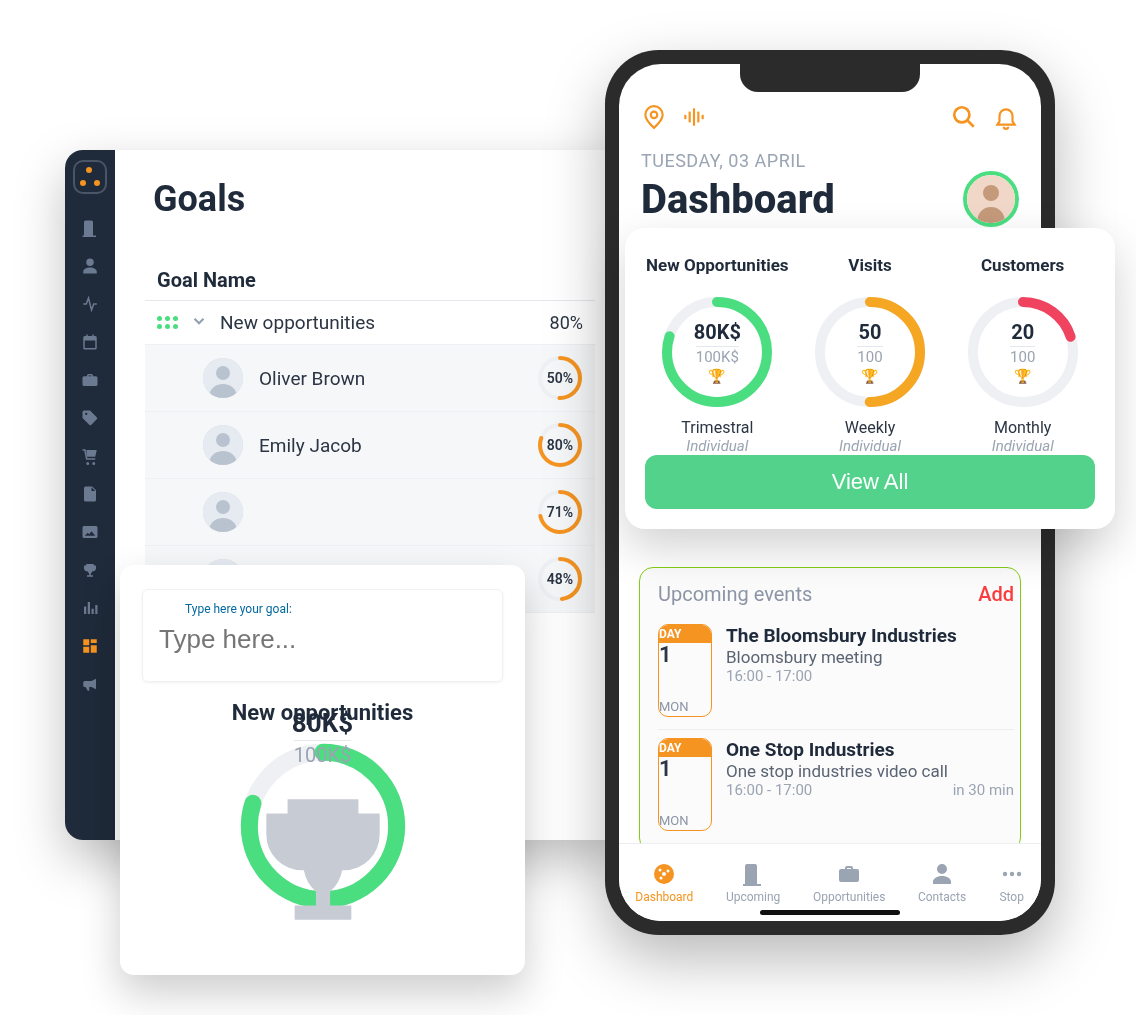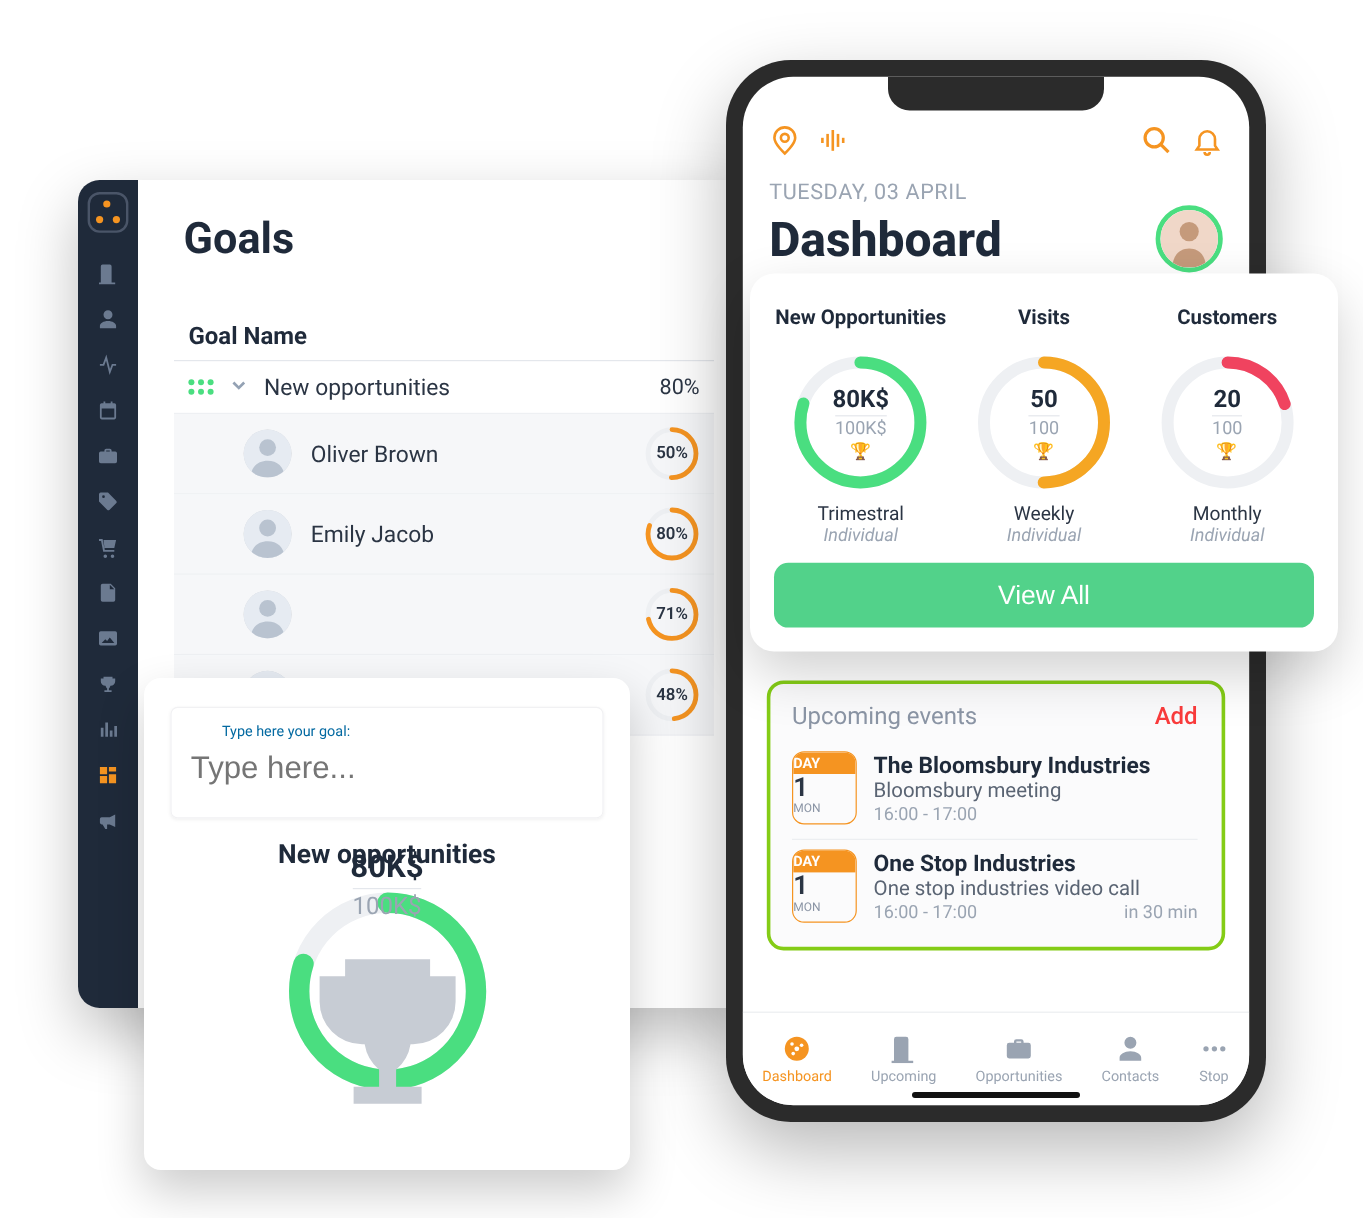--- a/index.html
+++ b/index.html
@@ -179,37 +179,37 @@
   .phone-header svg { width:26px; height:26px; }
   .phone-date { padding: 16px 22px 0 22px; color:#9aa4b2; font-size:18px; letter-spacing:.5px;}
   .phone-title-row { display:flex; align-items:center; justify-content:space-between; padding: 0 22px;}
   .phone-title { font-size:40px; font-weight:800; color:#1f2a3a;}
   .phone-avatar { width:56px;height:56px; border-radius:50%; border:4px solid #4ade80; overflow:hidden; }
   .phone-avatar svg{width:100%;height:100%;}
 
   .events-card {
     margin: 340px 20px 0 20px;
     background:#fbfbfc;
-    border:3px solid #84cc16;
+    border:1px solid #84cc16;
     border-radius: 14px;
-    padding: 14px 20px 8px 18px;
+    padding: 14px 6px 8px 18px;
   }
   .events-head { display:flex; justify-content:space-between; align-items:center; margin-bottom:10px;}
   .events-title { font-size:20px; color:#8b95a5;}
   .events-add { font-size:20px; color:#fa3c3c; font-weight:500;}
   .event-row { display:flex; gap:14px; padding: 8px 0 12px 0; border-top:1px solid #eceef1;}
   .event-row:first-of-type { border-top:none;}
   .daychip {
     width:54px; flex-shrink:0;
     border:1px solid #f59421; border-radius:10px;
     overflow:hidden; text-align:left;
   }
   .daychip .top { background:#f59421; color:#fff; font-size:12px; font-weight:700; padding:2px 0;}
   .daychip .num { font-size:22px; font-weight:600; color:#2b3544; line-height:1.1;}
-  .daychip .bot { font-size:10px; color:#8b95a5; padding-bottom:2px;}
+  .daychip .bot { font-size:13px; color:#8b95a5; padding-bottom:2px;margin-top:32px;}
   .event-body { flex:1; }
   .event-t1 { font-size:19px; font-weight:700; color:#1f2a3a;}
   .event-t2 { font-size:17px; color:#5a6473;}
   .event-t3 { font-size:15px; color:#9aa4b2; display:flex; justify-content:space-between;}
 
   .phone-tabbar {
     position:absolute; bottom:0; left:0; right:0;
     height: 78px;
     border-top:1px solid #eceef1;
     display:flex; justify-content:space-around; align-items:center;
@@ -240,21 +240,20 @@
   .gauge-title { font-size:17px; font-weight:700; color:#1f2a3a; min-height:42px; display:flex;align-items:center;justify-content:center;}
   .g-ring { width:120px;height:120px; margin:6px auto 6px auto; position:relative;}
   .g-ring svg { width:120px;height:120px; }
   .g-center { position:absolute; inset:0; display:flex;flex-direction:column;align-items:center;justify-content:center;}
   .g-big { font-size:20px; font-weight:700; color:#1f2a3a;}
   .g-sub { font-size:15px; color:#9aa4b2; border-top:1px solid #e4e7ec; margin-top:2px; padding-top:1px;}
   .g-trophy { color:#f59421; font-size:14px; margin-top:2px;}
   .gauge-foot { font-size:16px; color:#2b3544; margin-top:4px;}
   .gauge-foot2 { font-size:15px; color:#9aa4b2;font-style:italic;}
   .viewall {
-    margin-top:14px;
     width:100%;
     background:#52d28a;
     color:#fff;
     font-size:22px;
     font-weight:500;
     border:none;
     border-radius:12px;
     padding: 14px 0;
     cursor:pointer;
   }

